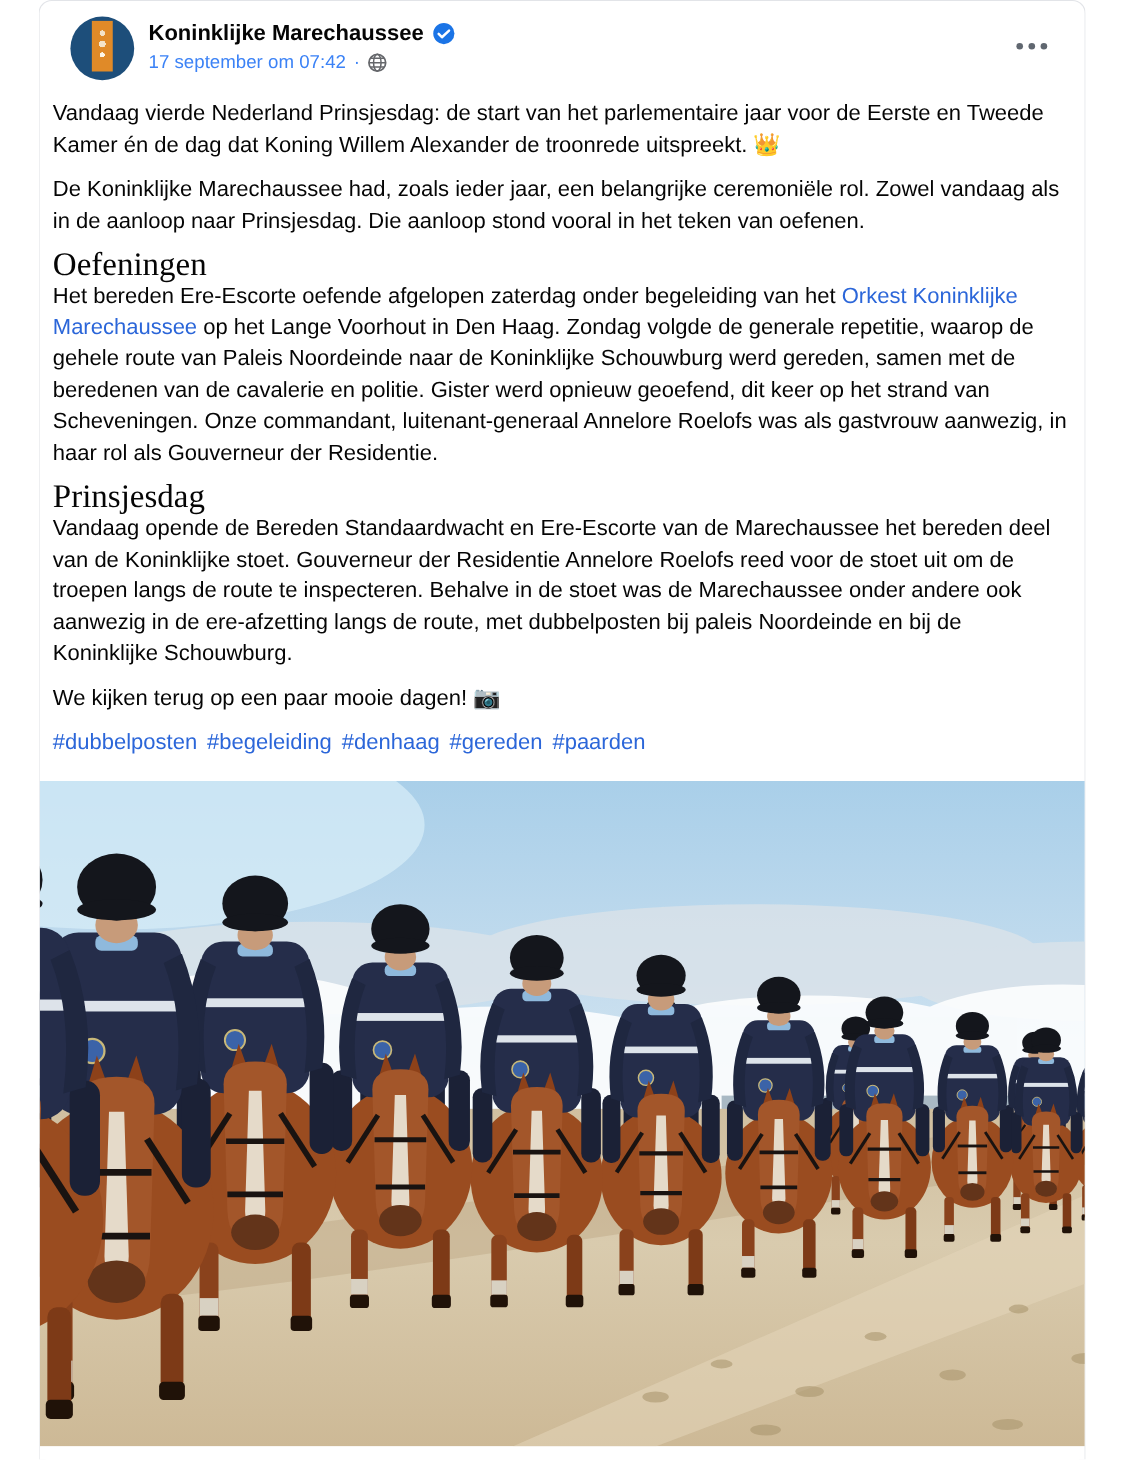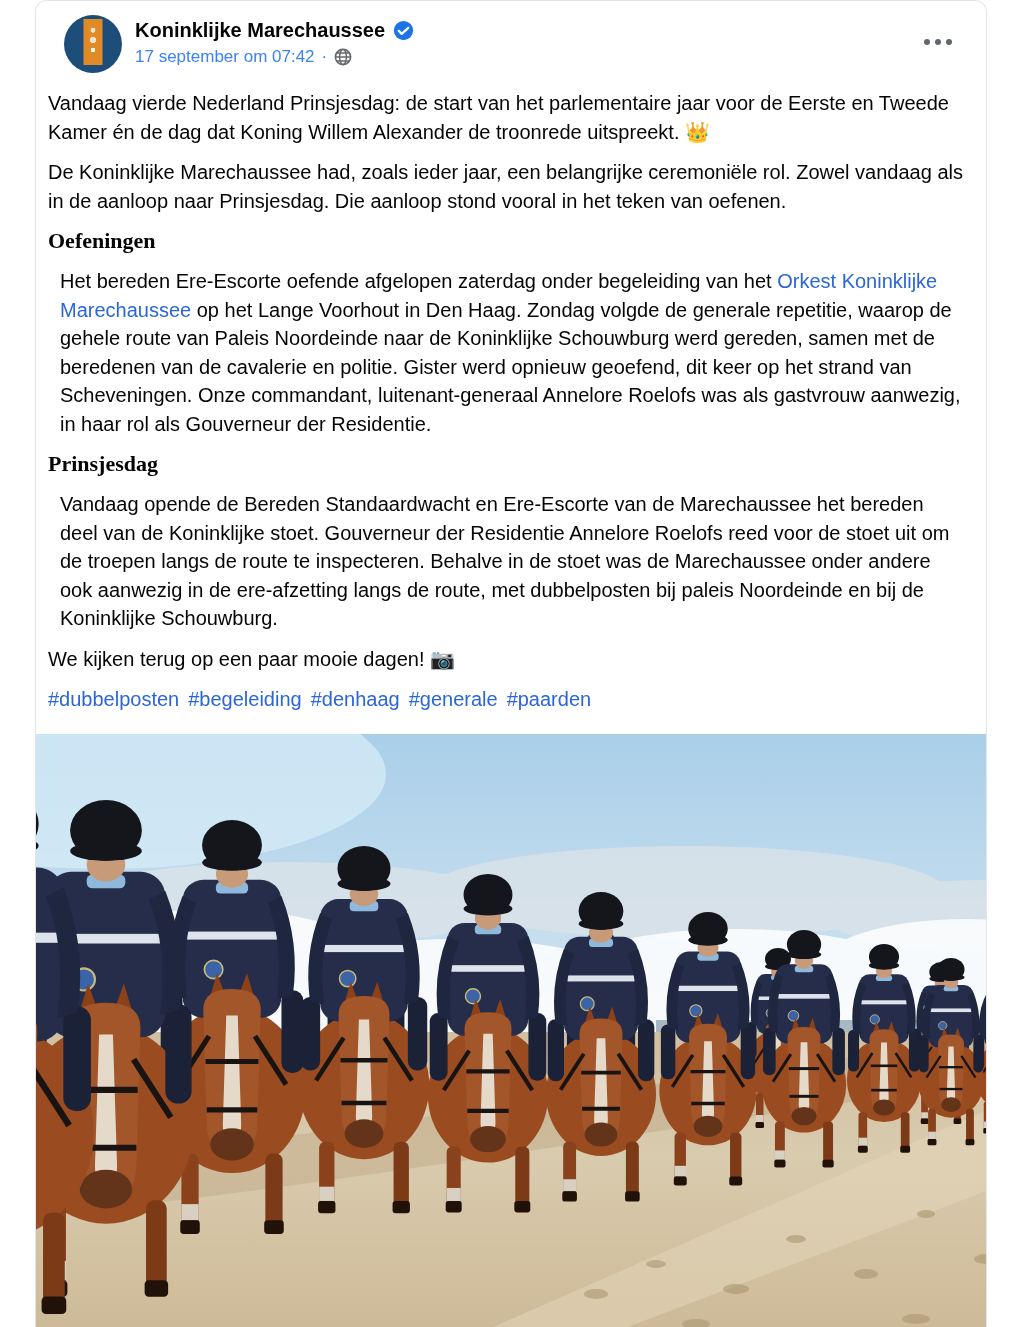--- a/index.html
+++ b/index.html
@@ -22,23 +22,23 @@
   .header-info{margin-left:13px;padding-top:3px;}
   .page-name-row{display:flex;align-items:center;gap:8px;}
   .page-name{font-size:20px;font-weight:700;color:#050505;line-height:24px;cursor:pointer;}
   .verified{width:21px;height:21px;display:inline-block;}
   .meta-row{display:flex;align-items:center;gap:7px;margin-top:5px;color:#3b82f6;font-size:17px;}
   .menu-btn{position:absolute;right:26px;top:30px;display:flex;gap:5px;padding:8px;border-radius:50%;cursor:pointer;}
   .menu-btn .dot{width:6px;height:6px;border-radius:50%;background:#606770;}
   
   .content{padding:0 12px;margin-top:16px;font-size:20px;line-height:28.5px;}
   .content p{margin:0 0 12px 0;}
-  .post-heading{font-family:"Liberation Serif", serif;font-weight:700;font-size:22px;line-height:28px;margin:0;}
+  .post-heading{font-family:"Liberation Serif", serif;font-weight:400;font-size:30px;line-height:28px;margin:0;}
   .heading-block{margin:0 0 12px 0;}
-  .heading-block p{margin:12px;}
+  .heading-block p{margin:0;}
   a.inline-link, a.hashtag{color:#2b66d9;text-decoration:none;cursor:pointer;}
   .hashtags{margin-top:2px;padding-bottom:2px;}
   .hashtags a{margin-right:9px;}
   
   .photo-wrap{position:relative;margin-top:18px;height:605px;width:1022px;overflow:hidden;cursor:pointer;}
   .photo-wrap svg{display:block;}
   .zoom-btn{
     position:absolute;top:14px;right:14px;width:36px;height:36px;border-radius:50%;
     background:rgba(35,38,41,.5);display:flex;align-items:center;justify-content:center;cursor:pointer;
   }
@@ -88,21 +88,21 @@
     </div>
 
     <div class="heading-block">
       <div class="post-heading">Prinsjesdag</div>
       <p>Vandaag opende de Bereden Standaardwacht en Ere-Escorte van de Marechaussee het bereden deel van de Koninklijke stoet. Gouverneur der Residentie Annelore Roelofs reed voor de stoet uit om de troepen langs de route te inspecteren. Behalve in de stoet was de Marechaussee onder andere ook aanwezig in de ere-afzetting langs de route, met dubbelposten bij paleis Noordeinde en bij de Koninklijke Schouwburg.</p>
     </div>
 
     <p>We kijken terug op een paar mooie dagen! 📷</p>
 
     <div class="hashtags">
-      <a class="hashtag">#dubbelposten</a><a class="hashtag">#begeleiding</a><a class="hashtag">#denhaag</a><a class="hashtag">#generale</a><a class="hashtag">#paarden</a>
+      <a class="hashtag">#dubbelposten</a><a class="hashtag">#begeleiding</a><a class="hashtag">#denhaag</a><a class="hashtag">#gereden</a><a class="hashtag">#paarden</a>
     </div>
   </div>
 
   <div class="photo-wrap" aria-label="Kolonne bereden marechaussees op bruine paarden op het strand van Scheveningen">
     <svg width="1022" height="605" viewBox="0 0 1022 605">
       <defs>
         <linearGradient id="sky" x1="0" y1="0" x2="0" y2="1">
           <stop offset="0" stop-color="#a9cfe9"></stop>
           <stop offset="0.55" stop-color="#c3dcee"></stop>
           <stop offset="1" stop-color="#d9e7f0"></stop>

